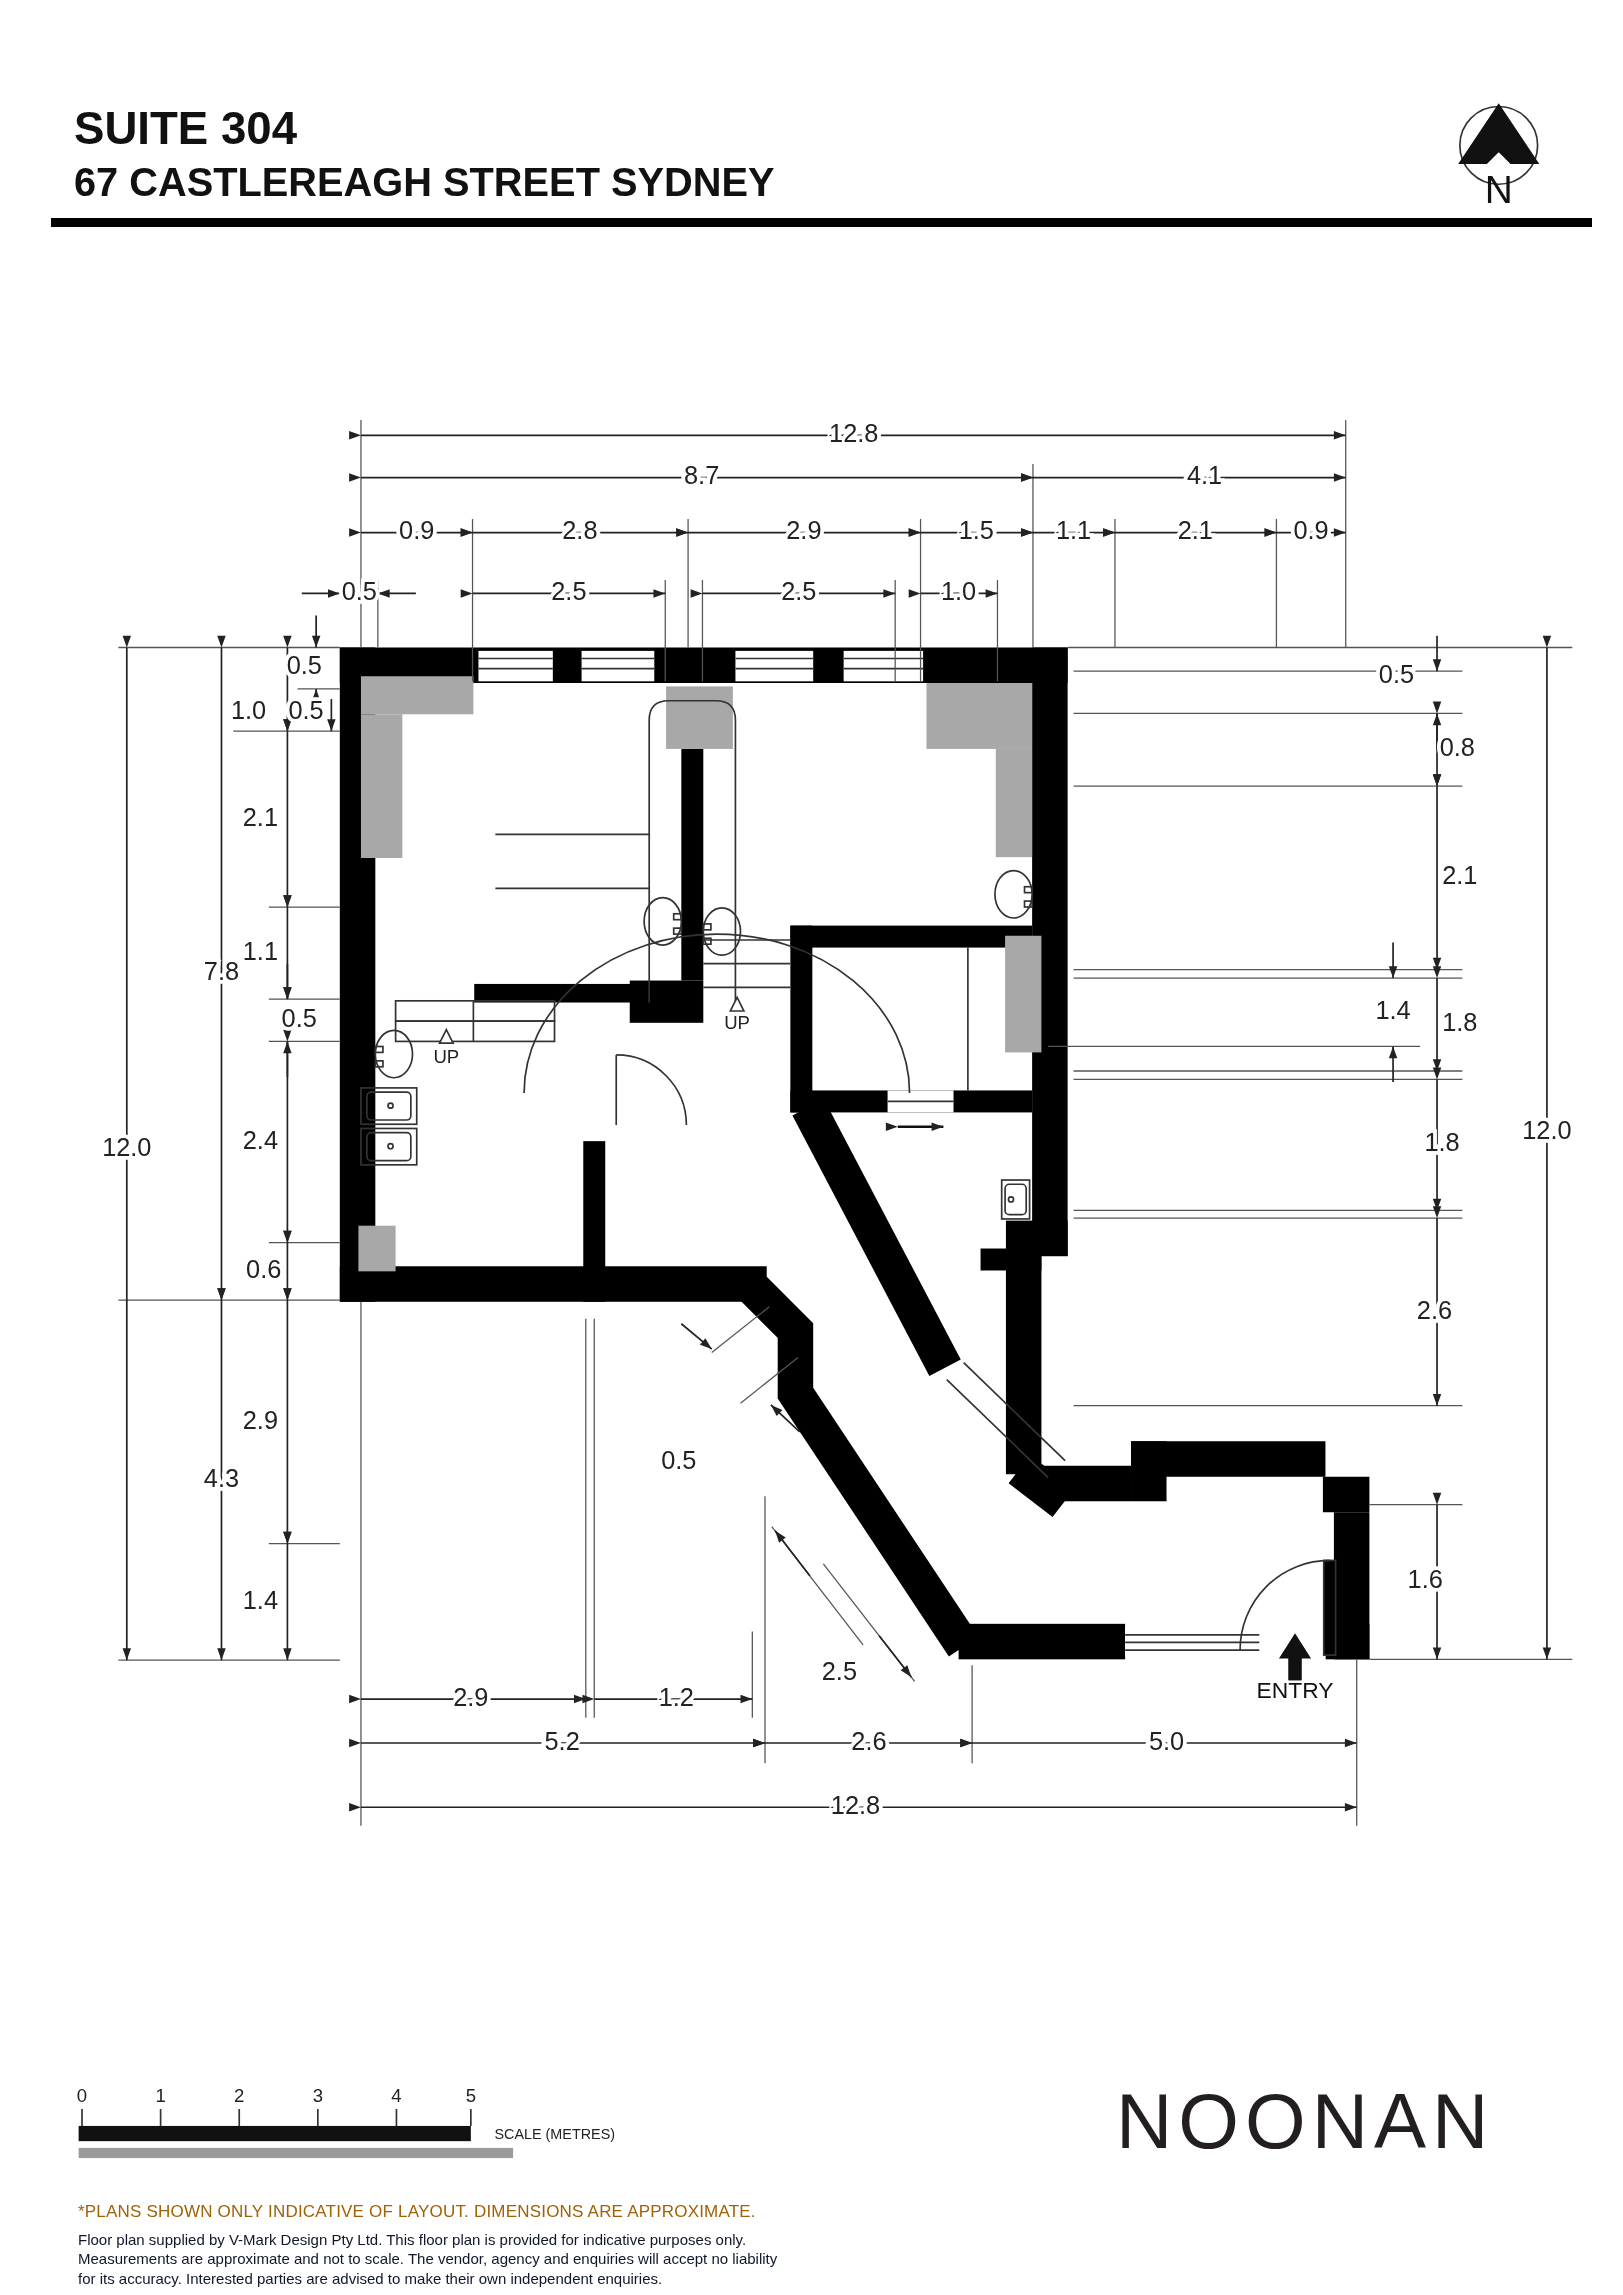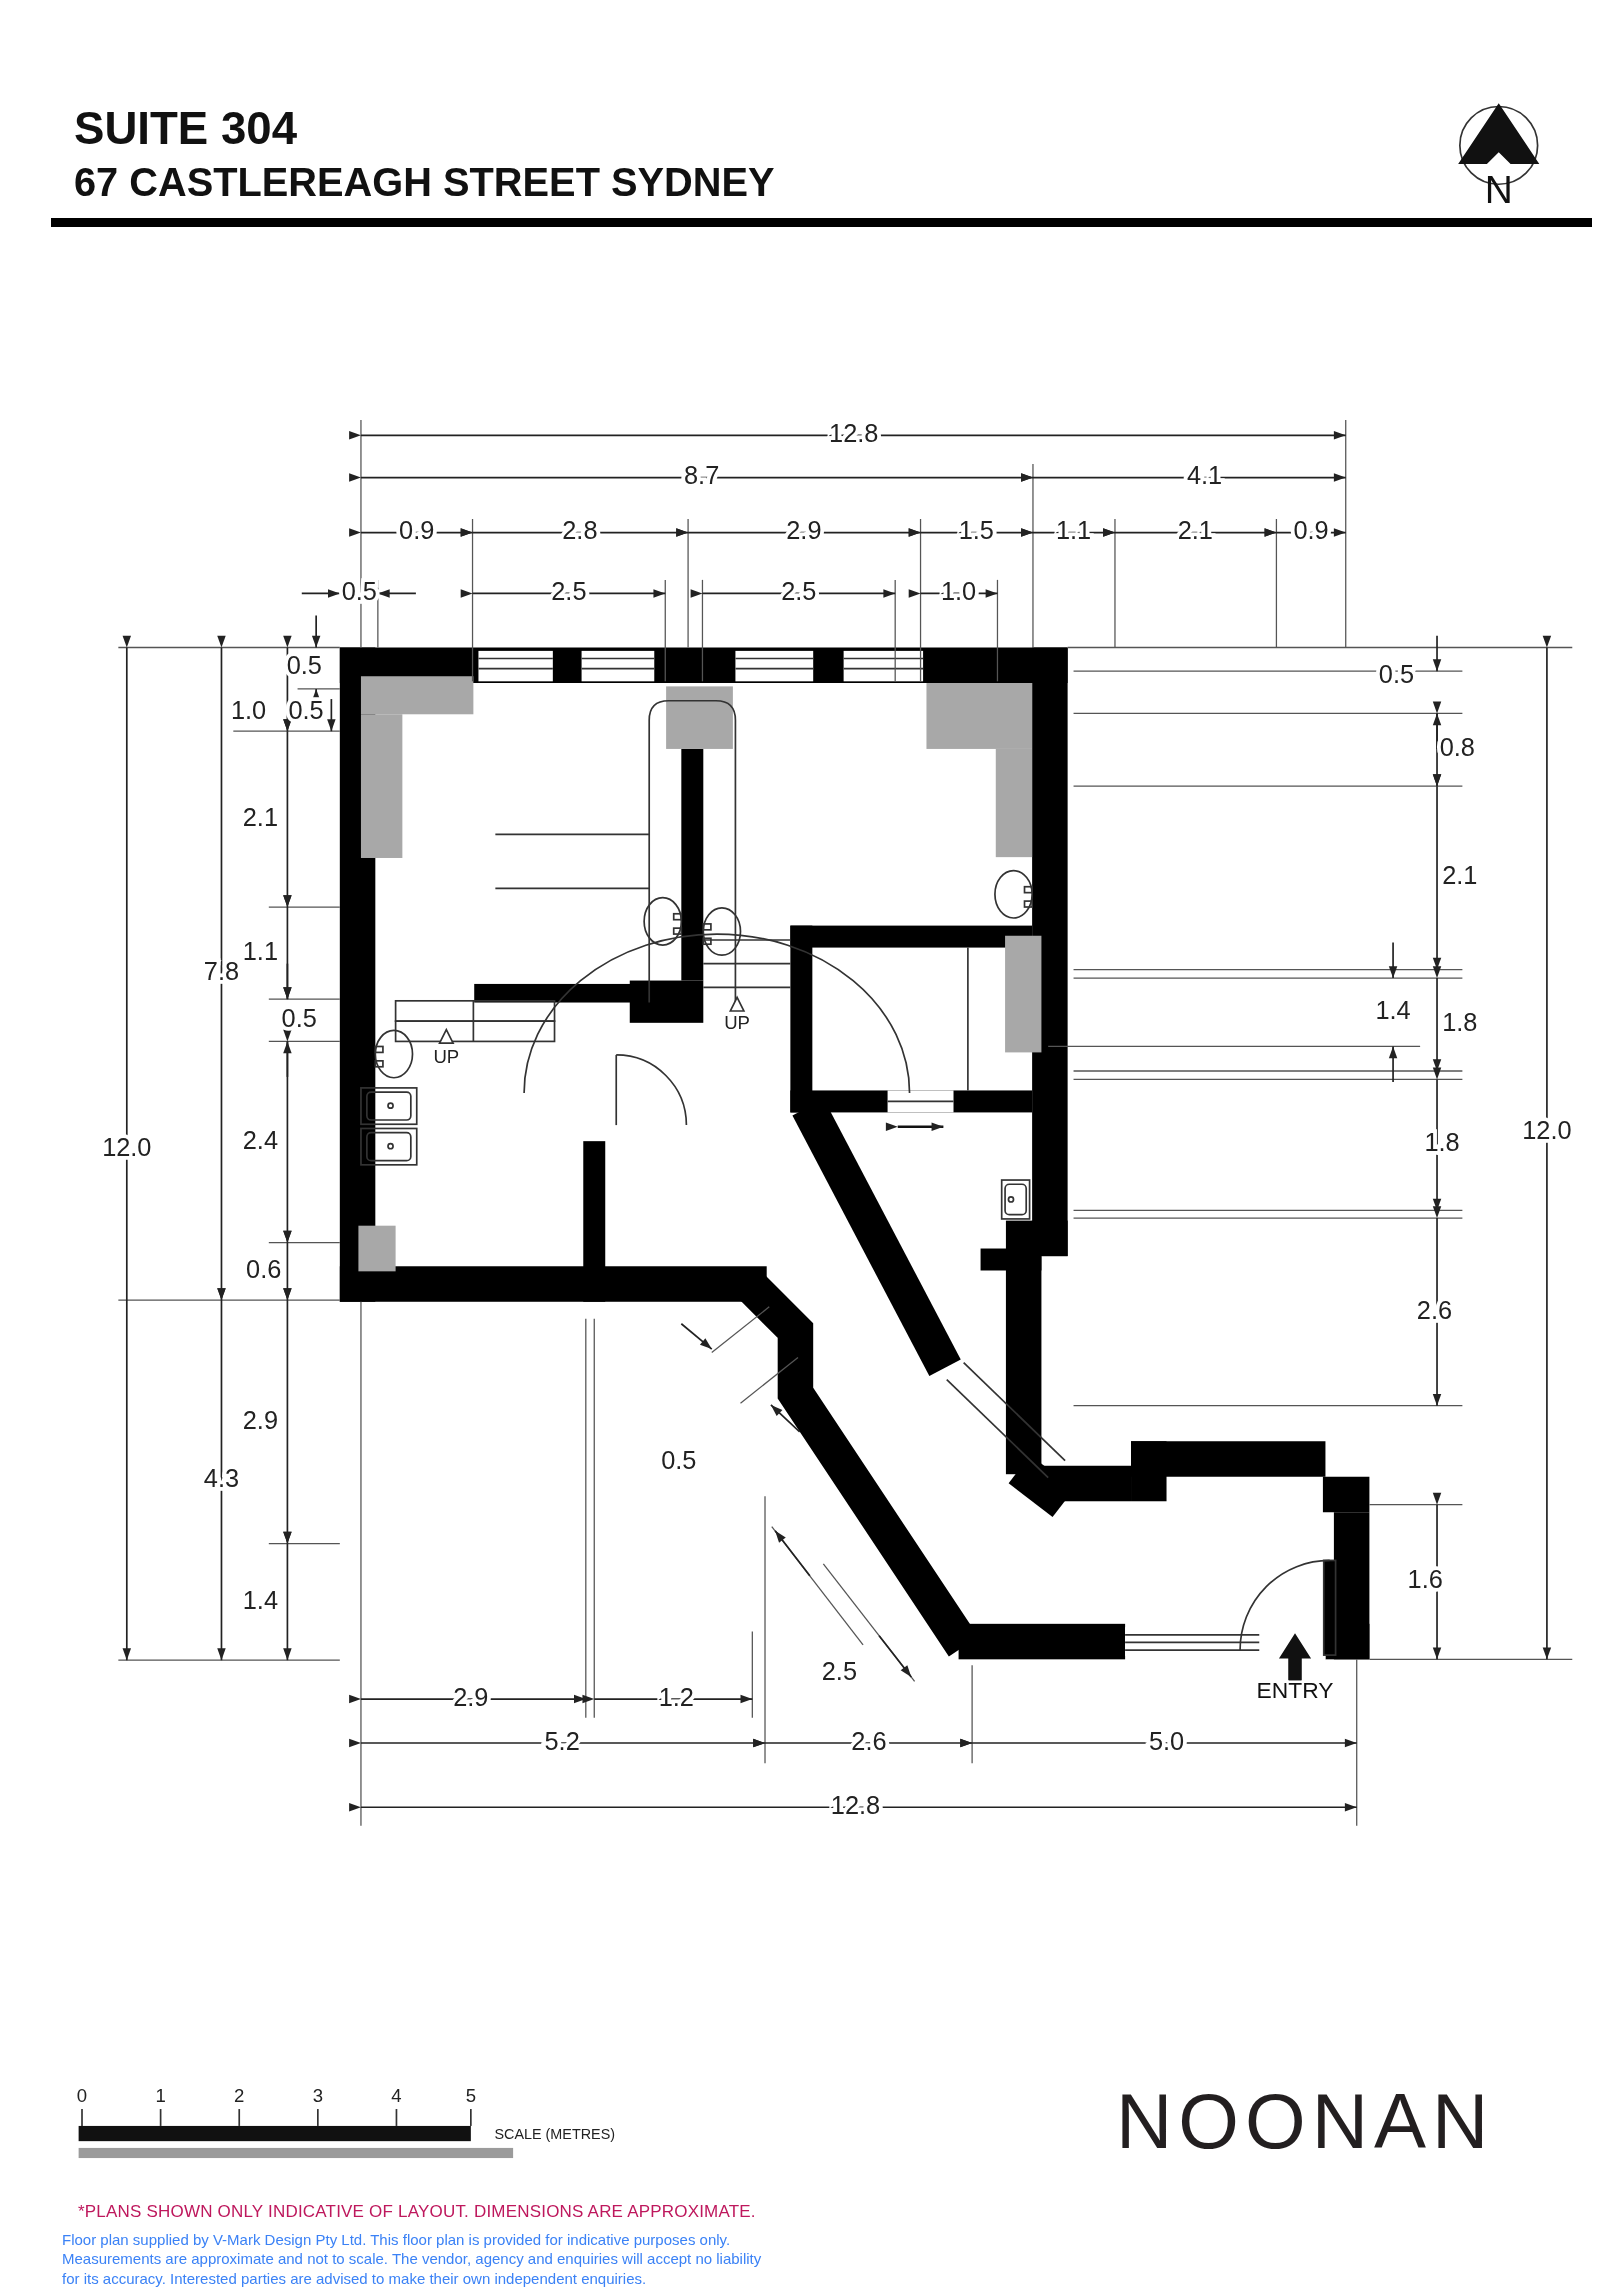--- a/index.html
+++ b/index.html
@@ -10,22 +10,22 @@
   #hdr1{top:100px;font-size:47px;}
   #hdr2{top:159px;font-size:41px;}
   #rule{position:absolute;left:51px;top:218px;width:1541px;height:9.3px;background:#000;}
   svg text{font-family:"Liberation Sans",sans-serif;}
   .dimtxt{font-size:30px;fill:#222;paint-order:stroke;stroke:#fff;stroke-width:9px;}
   .uptxt{font-size:22px;fill:#222;paint-order:stroke;stroke:#fff;stroke-width:6px;}
   .entrytxt{font-size:27px;fill:#111;paint-order:stroke;stroke:#fff;stroke-width:6px;}
   .sctxt{font-size:22px;fill:#222;}
   .scltxt{font-size:17px;fill:#222;}
   .ntxt{font-size:46px;fill:#111;}
-  .note1{position:absolute;left:78px;top:2202px;font-size:17px;color:#be185d;letter-spacing:0.2px;}
-  .para{position:absolute;left:62px;top:2230px;font-size:15px;line-height:19.4px;color:#3b82f6;}
+  .note1{position:absolute;left:78px;top:2202px;font-size:17px;color:#a16207;letter-spacing:0.2px;}
+  .para{position:absolute;left:78px;top:2230px;font-size:15px;line-height:19.4px;color:#0f172a;}
   #logo{position:absolute;left:1116px;top:2082px;line-height:1;}
   #logo .l1{font-weight:400;font-size:78px;letter-spacing:6px;color:#231f20;}
   #logo .l2{font-weight:700;font-size:68px;letter-spacing:1.7px;color:#a7a9ac;margin-top:12px;}
 </style>
 </head>
 <body>
 
 <div id="page">
 
   <div id="hdr1" class="hdr">SUITE 304</div>

